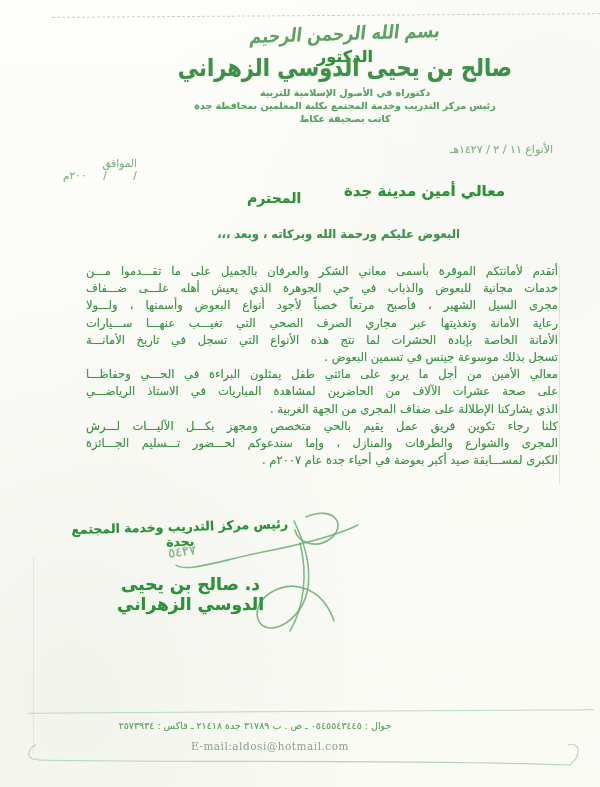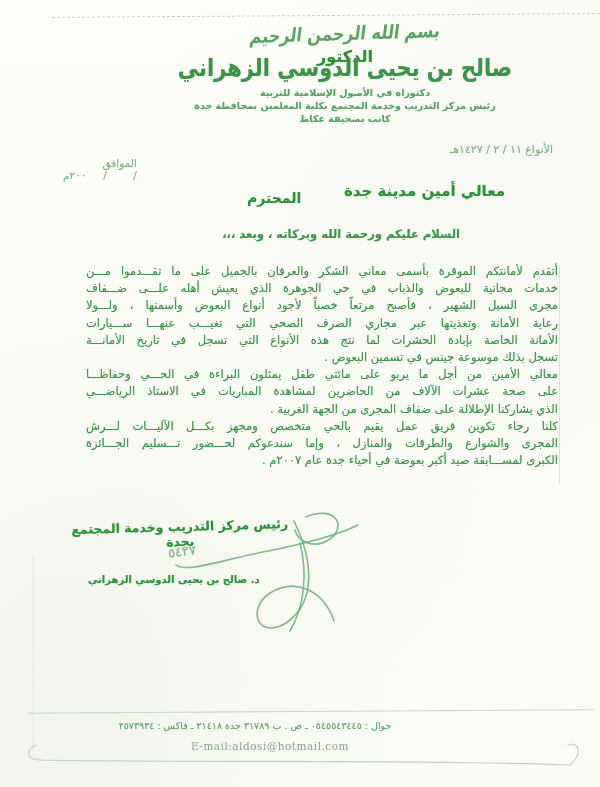--- a/index.html
+++ b/index.html
@@ -46,21 +46,21 @@
   
   .body-text{top:263px;right:42px;left:86px;direction:rtl;}
   .body-line{font-size:11.5px;line-height:17.2px;text-align:justify;text-align-last:justify;
     color:#3f9249;text-shadow:0 0 0.7px rgba(63,146,73,0.5);font-weight:500;}
   .body-line.end{text-align-last:right;}
 
   
   .sig-title{top:519px;left:70px;width:220px;text-align:center;direction:rtl;
     font-size:12.5px;transform:rotate(-1.6deg);}
   .sig-number{top:544px;left:168px;font-size:13px;letter-spacing:3px;transform:rotate(-7deg);direction:rtl;}
-  .sig-name{top:574px;left:88px;width:205px;text-align:left;direction:rtl;font-size:10px;}
+  .sig-name{top:574px;left:88px;width:205px;text-align:center;direction:rtl;font-size:17px;}
   .sig-squiggle{left:158px;top:503px;width:210px;height:145px;}
   .sig-squiggle path{fill:none;stroke:#6aae72;stroke-width:1.6;stroke-linecap:round;opacity:.85;}
 
   
   .rule-mid{left:28px;top:711px;width:566px;border-top:1px solid #a3c8a7;opacity:.65;transform:rotate(-0.35deg);}
   .footer-contact{top:720px;left:0;width:510px;text-align:center;direction:rtl;font-size:9.5px;letter-spacing:.3px;}
   .footer-email{top:740px;left:0;width:540px;text-align:center;
     font-family:"DejaVu Serif", serif;font-size:10.5px;color:#88a48d;letter-spacing:.5px;}
   .flourish{left:22px;top:733px;width:566px;height:46px;}
   .flourish path{fill:none;stroke:#a9cbad;stroke-width:1.1;stroke-linecap:round;opacity:.8;}
@@ -88,21 +88,21 @@
     <span>١١ / ٢ / ١٤٢٧هـ</span>
   </div>
   <div class="abs date-greg hand">
     <span>الموافق</span>
     <span>/        /     ٢٠٠م</span>
   </div>
 
   <div class="abs recipient ink-bold">معالي أمين مدينة جدة</div>
   <div class="abs honorific ink-bold">المحترم</div>
 
-  <div class="abs salutation ink">السلام عليكم ورحمة الله وبركاته ، وبعد ،،،</div>
+  <div class="abs salutation ink">البعوض عليكم ورحمة الله وبركاته ، وبعد ،،،</div>
 
   <div class="abs body-text">
     <div class="body-line">أتقدم لأمانتكم الموقرة بأسمى معاني الشكر والعرفان بالجميل على ما تقـــدموا مـــن</div>
     <div class="body-line">خدمات مجانية للبعوض والذباب في حي الجوهرة الذي يعيش أهله علـــى ضـــفاف</div>
     <div class="body-line">مجرى السيل الشهير ، فأصبح مرتعاً خصباً لأجود أنواع البعوض وأسمنها ، ولـــولا</div>
     <div class="body-line">رعاية الأمانة وتغذيتها عبر مجاري الصرف الصحي التي تغيـــب عنهـــا ســـيارات</div>
     <div class="body-line">الأمانة الخاصة بإبادة الحشرات لما نتج هذه الأنواع التي تسجل في تاريخ الأمانـــة</div>
     <div class="body-line end">تسجل بذلك موسوعة جينس في تسمين البعوض .</div>
     <div class="body-line">معالي الأمين من أجل ما يربو على مائتي طفل يمثلون البراءة في الحـــي وحفاظـــا</div>
     <div class="body-line">على صحة عشرات الآلاف من الحاضرين لمشاهدة المباريات في الاستاذ الرياضـــي</div>

